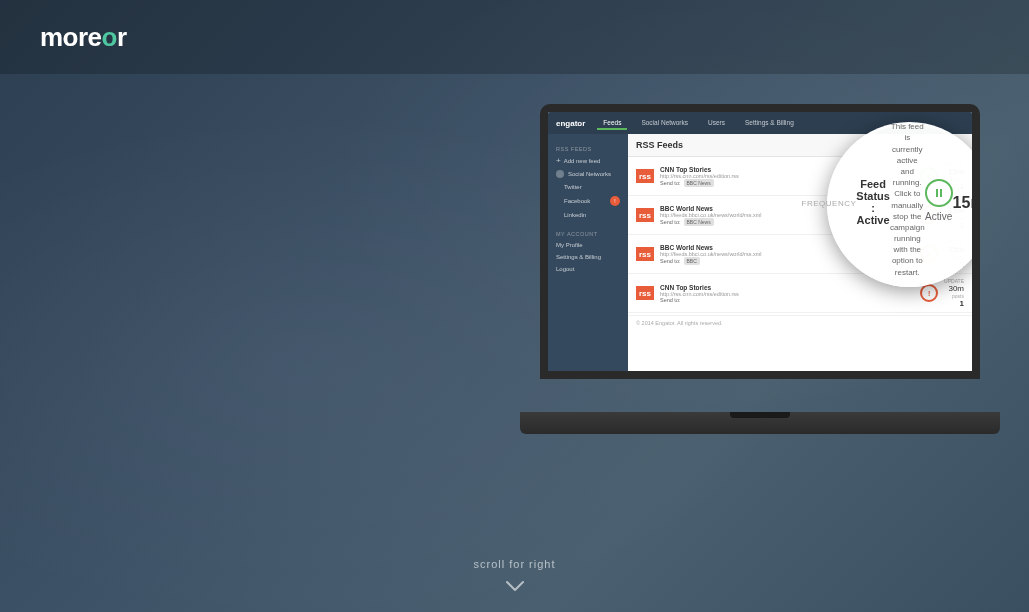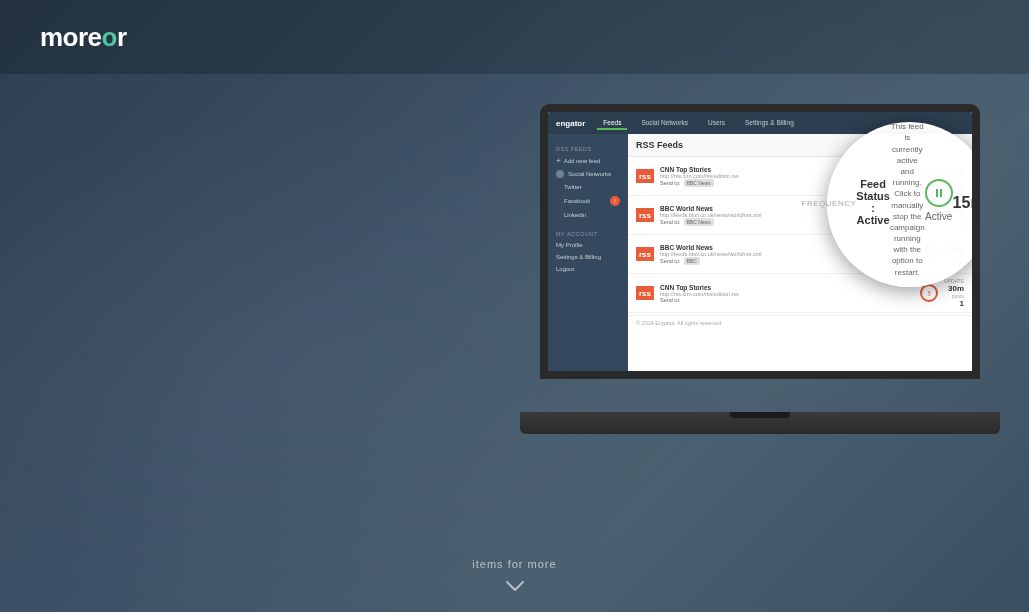--- a/index.html
+++ b/index.html
@@ -646,21 +646,21 @@
                   <div class="feed-url">http://rss.cnn.com/rss/edition.rss</div>
                   <div class="feed-send">
                     <span>Send to:</span>
                   </div>
                 </div>
                 <div class="status-pill error">
                   <span style="color:#e85c3a;font-size:7px;font-weight:bold;">!</span>
                 </div>
                 <div class="freq-info">
                   <div style="font-size:5px;color:#aaa;text-transform:uppercase;">UPDATE</div>
-                  <div style="font-size:8px;font-weight:bold;color:#333;">30m</div>
+                  <div style="font-size:8px;font-weight:normal;color:#333;">30m</div>
                   <div style="font-size:5px;color:#aaa;">posts</div>
                   <div style="font-size:8px;font-weight:bold;color:#333;">1</div>
                 </div>
               </div>
 
               <div style="padding:4px 8px;font-size:5.5px;color:#aaa;border-top:1px solid #f0f0f0;margin-top:2px;">© 2014 Engator. All rights reserved.</div>
             </div>
           </div>
         </div>
 
@@ -690,19 +690,19 @@
           </div>
         </div>
       </div>
 
       <div class="laptop-base"></div>
     </div>
   </div>
 </div>
 
 <div class="scroll-section">
-  <span class="scroll-text">items for more</span>
+  <span class="scroll-text">scroll for right</span>
   <div class="scroll-chevron">
     <svg width="20" height="12" viewBox="0 0 20 12">
       <polyline points="2,2 10,10 18,2" fill="none" stroke="rgba(255,255,255,0.6)" stroke-width="2" stroke-linecap="round" stroke-linejoin="round"></polyline>
     </svg>
   </div>
 </div>
 
 </body></html>

